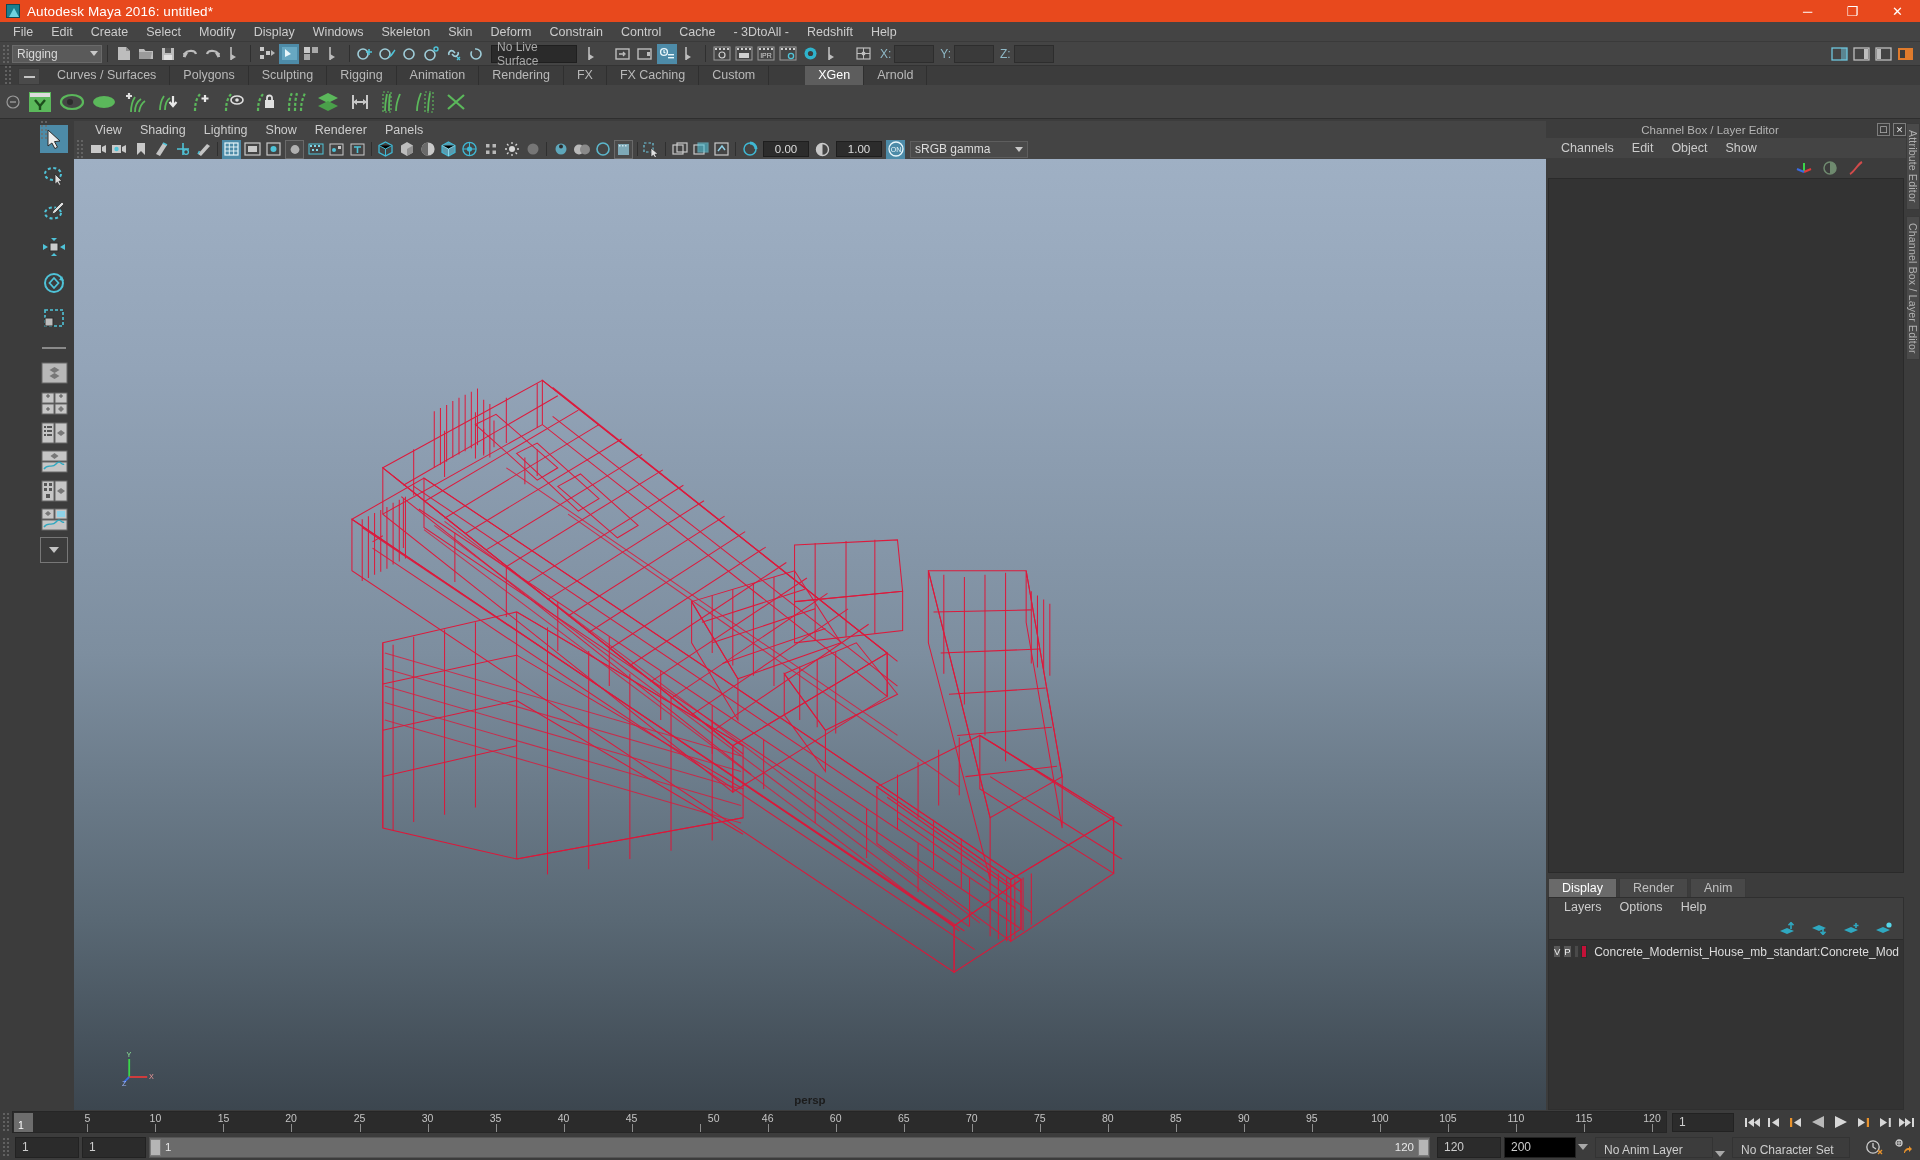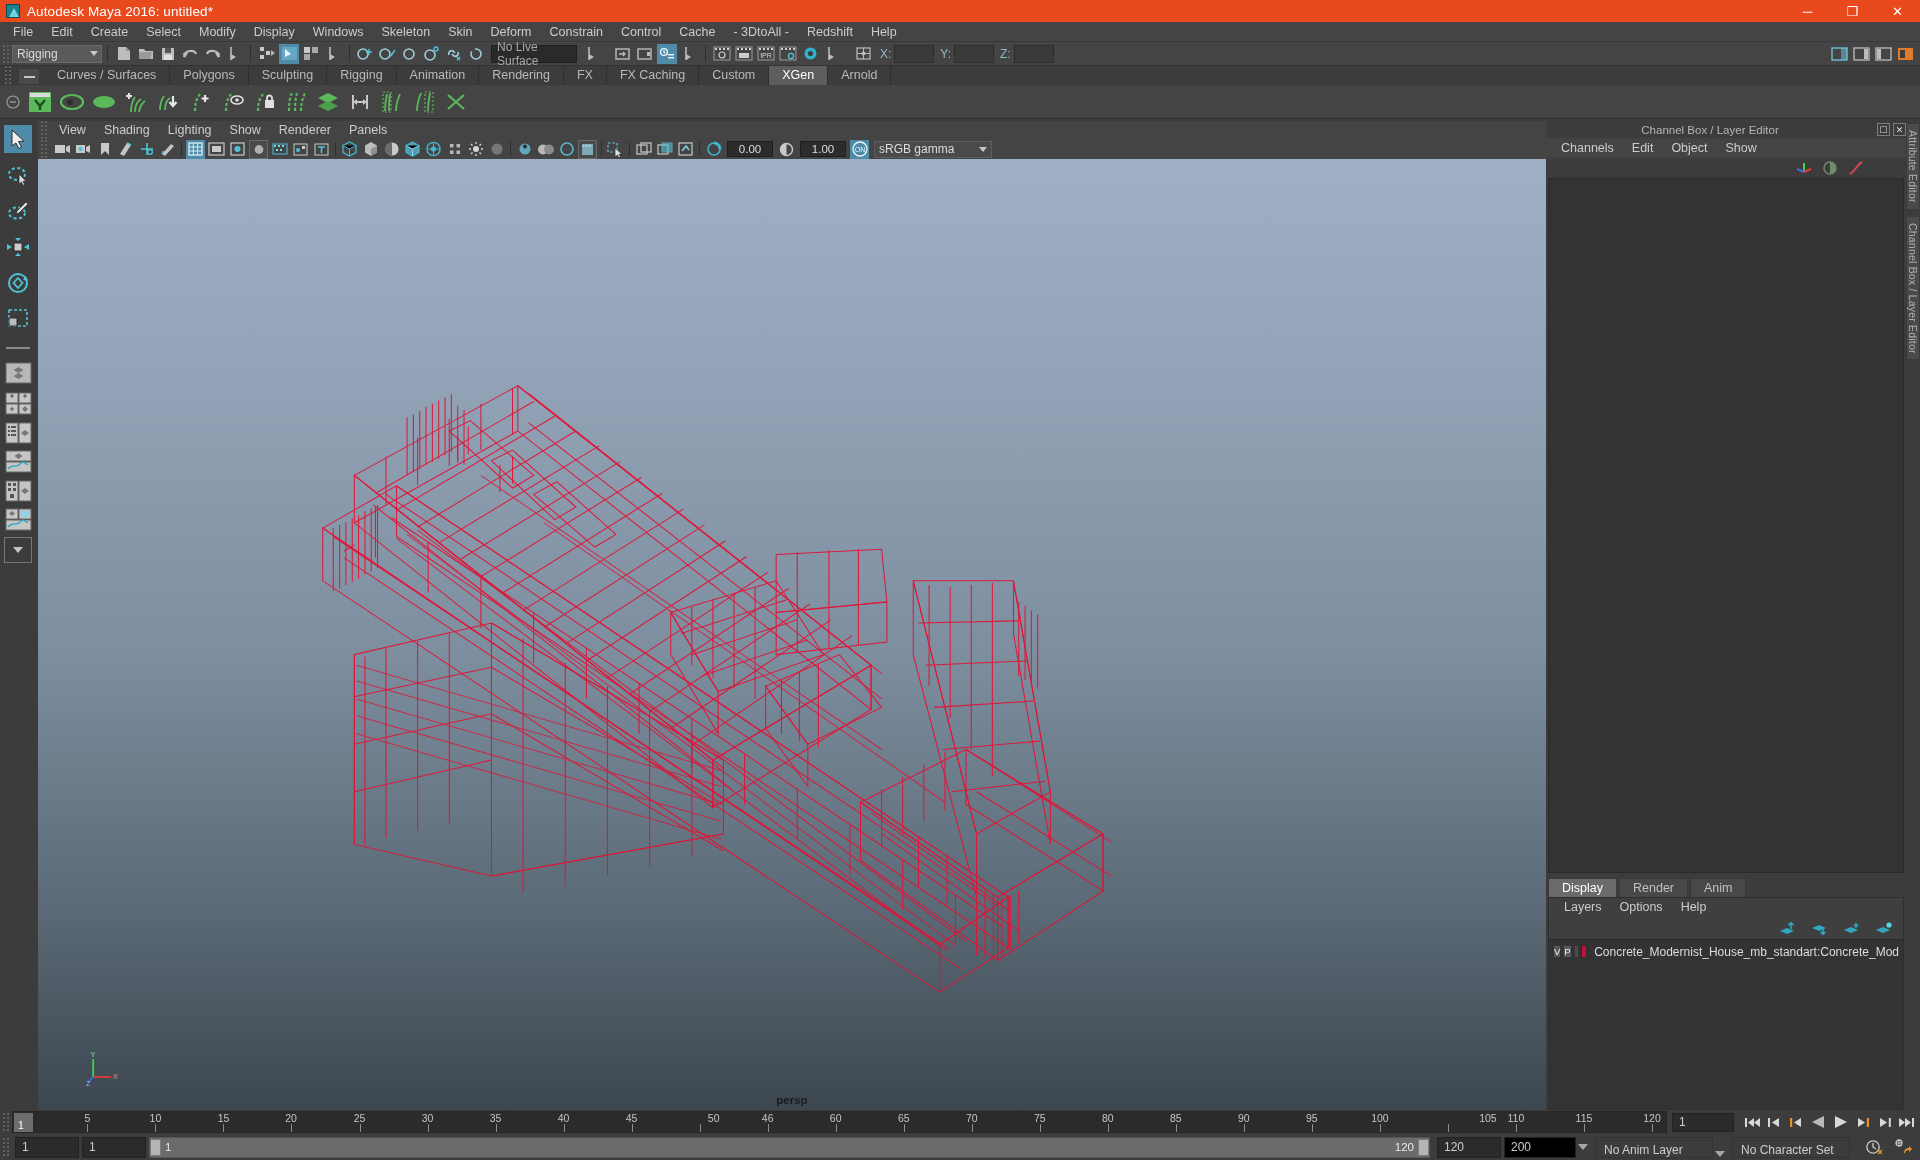--- a/index.html
+++ b/index.html
@@ -61,30 +61,30 @@
   .tbtn svg { display:block; }
   .field-dark { height:18px; background:#2a2a2a; border:1px solid #1f1f1f; color:#aaa;
     font-size:12px; padding:0 5px; display:flex; align-items:center; }
   .xyz-lbl { color:#8fb8c6; font-size:12px; margin:0 3px 0 6px; }
   .xyz-box { width:40px; height:18px; background:#3a3a3a; border:1px solid #2d2d2d; }
 
   
   .shelftabs { height:19px; background:#3c3c3c; display:flex; align-items:flex-end; flex:0 0 19px; }
   .shelf-tab { height:19px; line-height:19px; padding:0 13px; font-size:12.5px; color:#b9b9b9;
     background:#3c3c3c; border-right:1px solid #2f2f2f; }
-  .shelf-tab.active { background:#5d5d5d; color:#fff; }
+  .shelf-tab.active { background:#5d5d5d; color:#fff;margin-left:36px; }
   .shelf-tab:first-child { border-left:1px solid #2f2f2f; }
 
   
   .shelfbar { height:34px; background:#444; display:flex; align-items:center; flex:0 0 34px;
     padding-left:2px; border-bottom:1px solid #2e2e2e; }
   .shelf-ico { width:30px; height:30px; margin:0 1px; display:flex; align-items:center; justify-content:center; flex:0 0 30px;}
 
   
-  .main { flex:1; display:flex; min-height:0; background:#3c3c3c; }
+  .main { flex:1; display:flex; min-height:0; background:#3c3c3c;padding-left:36px; }
 
   
   .toolcol { width:36px; background:#3c3c3c; display:flex; flex-direction:column;
     align-items:center; padding-top:6px; flex:0 0 36px; }
   .tool-ico { width:28px; height:28px; margin-bottom:8px; display:flex;align-items:center;justify-content:center;}
   .tool-ico.sel { background:#4d8ba8; }
   .tool-divider { width:24px; height:2px; background:#8a8a8a; margin:6px 0 10px; }
   .tool-box { width:28px; height:24px; margin-bottom:5px; display:flex; align-items:center; justify-content:center;}
 
   
@@ -1273,21 +1273,21 @@
           <div class="tick-lbl" style="left: 1094.8px;">80</div>
           <div class="tick-mark" style="left: 1094.8px;"></div>
           <div class="tick-lbl" style="left: 1162.82px;">85</div>
           <div class="tick-mark" style="left: 1162.82px;"></div>
           <div class="tick-lbl" style="left: 1230.85px;">90</div>
           <div class="tick-mark" style="left: 1230.85px;"></div>
           <div class="tick-lbl" style="left: 1298.87px;">95</div>
           <div class="tick-mark" style="left: 1298.87px;"></div>
           <div class="tick-lbl" style="left: 1366.9px;">100</div>
           <div class="tick-mark" style="left: 1366.9px;"></div>
-          <div class="tick-lbl" style="left: 1434.92px; margin-left: 40px;">105</div>
+          <div class="tick-lbl" style="left: 1434.92px;">105</div>
           <div class="tick-mark" style="left: 1434.92px;"></div>
           <div class="tick-lbl" style="left: 1502.95px;">110</div>
           <div class="tick-mark" style="left: 1502.95px;"></div>
           <div class="tick-lbl" style="left: 1570.97px;">115</div>
           <div class="tick-mark" style="left: 1570.97px;"></div>
           <div class="tick-lbl" style="left: 1639px;">120</div>
           <div class="tick-mark" style="left: 1639px;"></div>
         </div>
     </div>
     <div class="frame-field">1</div>

